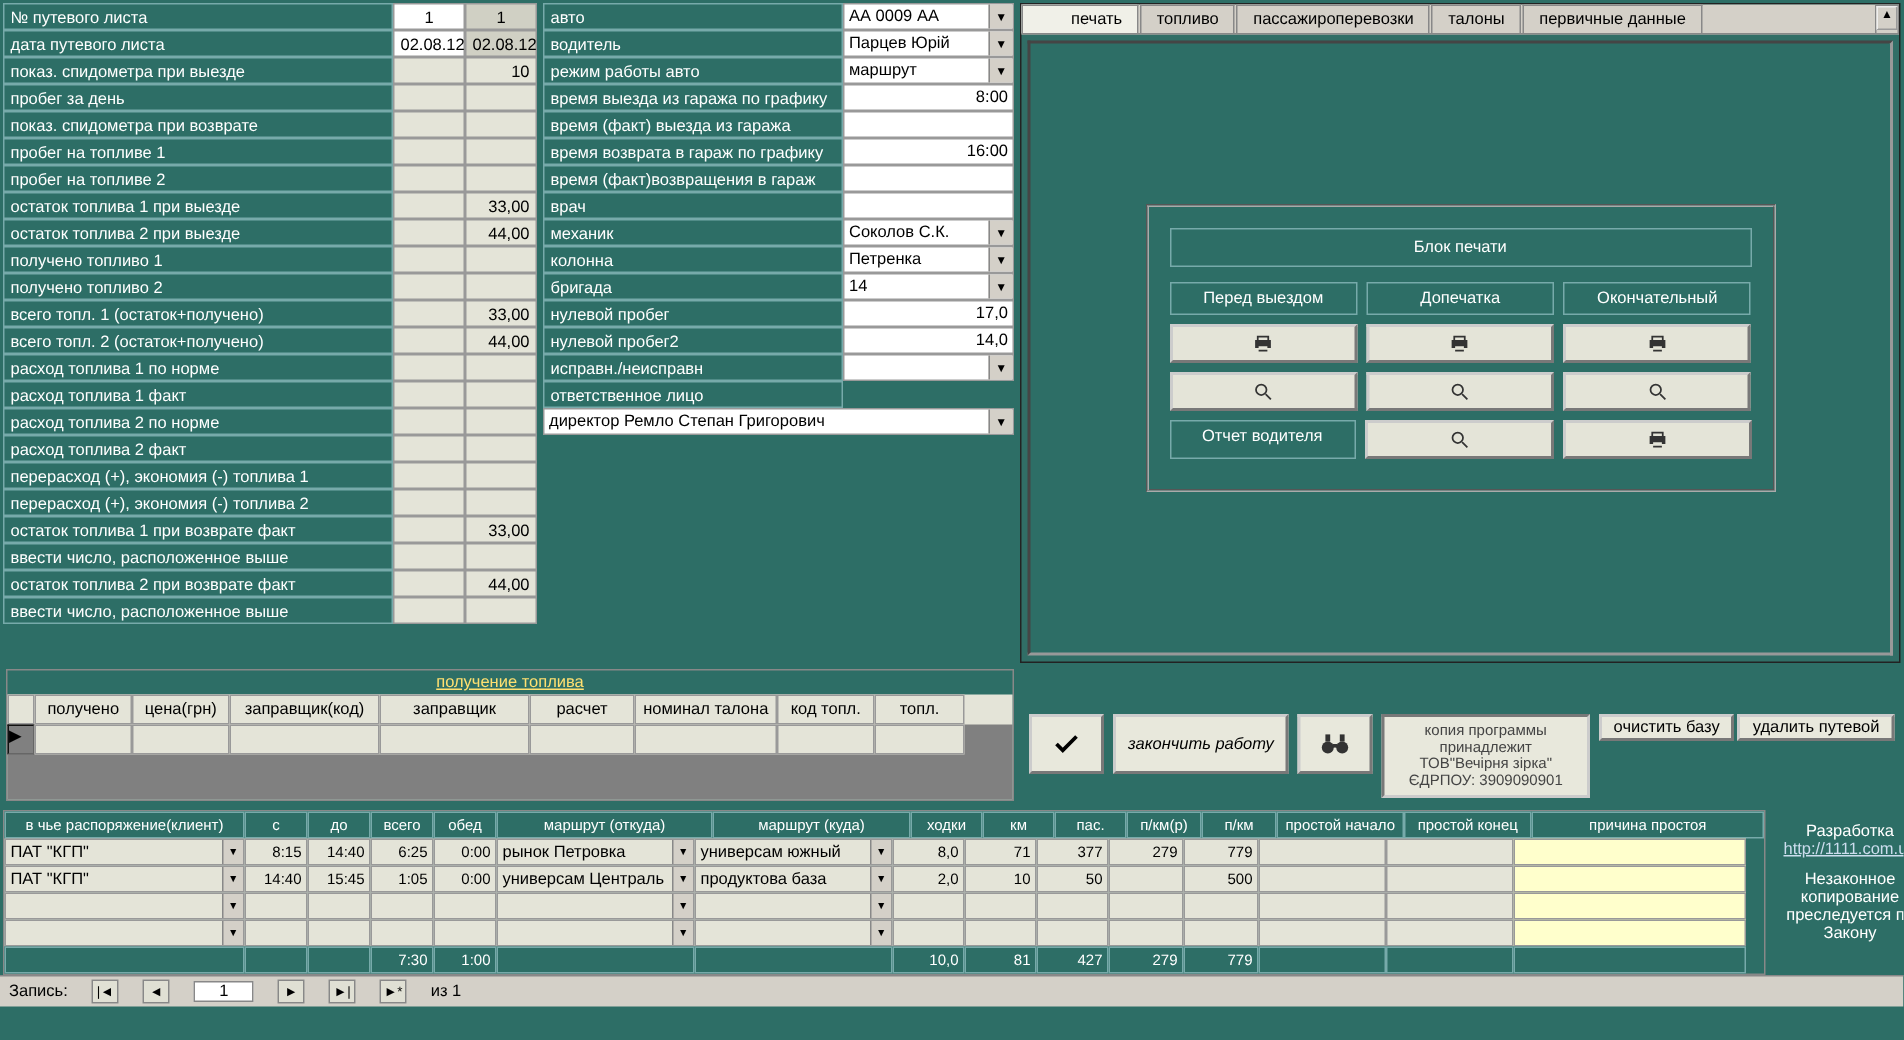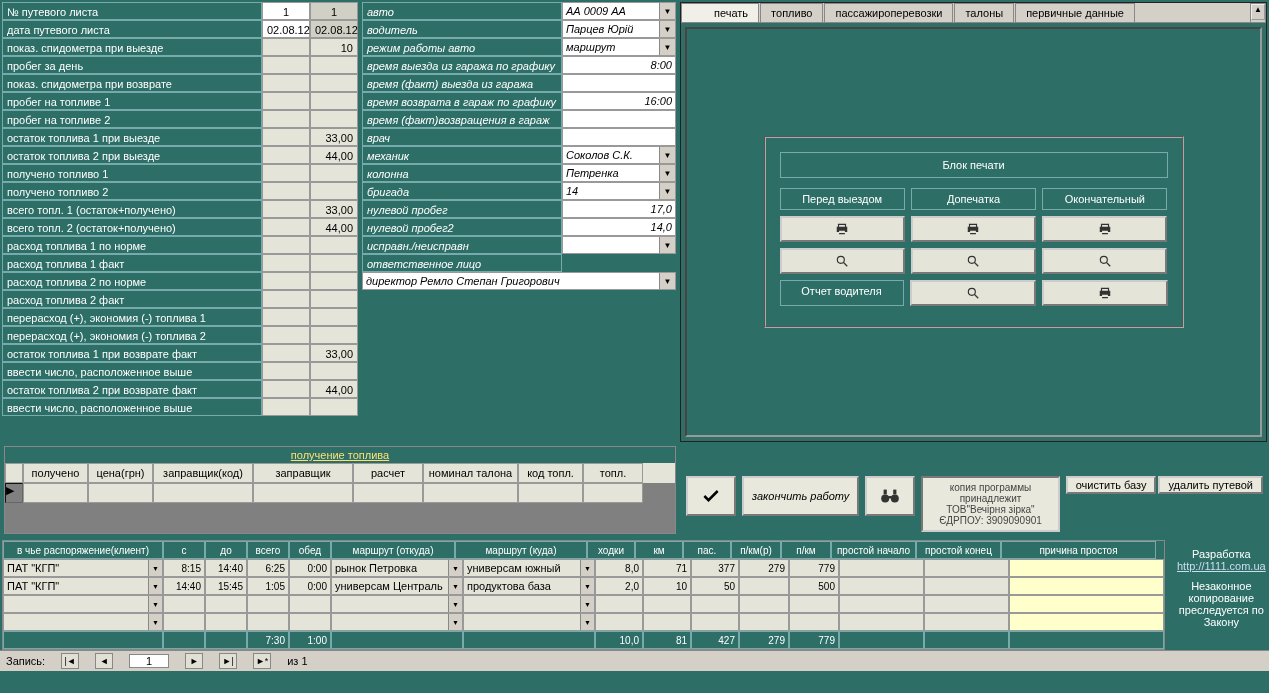--- a/index.html
+++ b/index.html
@@ -10,21 +10,21 @@
 .dropdown span { flex: 1; padding: 1px 3px; line-height: 14px; }
 .dropdown .arrow { width: 16px; background: #d4d0c8; border-left: 1px solid #888; display: flex; align-items: center; justify-content: center; font-size: 8px; }
 .num-field { background: #fff; border: 1px solid #999; height: 18px; text-align: right; padding: 1px 3px; line-height: 14px; }
 
 .top-row { display: flex; gap: 4px; padding: 2px; }
 .left-grid { width: 356px; }
 .left-grid .row { display: flex; }
 .left-grid .row .cell-label { flex: 1; }
 .left-grid .row .cell-value { width: 48px; }
 
-.mid-grid { width: 314px; font-style: italic; }
+.mid-grid { width: 314px; }
 .mid-grid .row { display: flex; }
 .mid-grid .row .cell-label { flex: 1; }
 .mid-grid .row .val { width: 114px; }
 
 .right-panel { flex: 1; border: 1px solid #222; background: #316e66; position: relative; }
 .tabs { display: flex; background: #d4d0c8; border-bottom: 1px solid #888; }
 .tab { padding: 3px 10px; background: #d4d0c8; border: 1px solid #888; border-bottom: none; margin-right: 1px; cursor: pointer; font-size: 11px; }
 .tab.active { background: #f0f0e8; padding-left: 32px; }
 .tab-body { padding: 20px; height: 410px; background: #2d6e66; border: 2px inset #999; margin: 4px; display: flex; align-items: center; justify-content: center; }
 .print-block { border: 2px groove #aaa; padding: 14px; width: 420px; }
@@ -421,21 +421,21 @@
 </div>
 
 <div style="display:flex; gap:4px; padding:4px 2px 0;">
   <div class="route-table" style="flex:1;">
     <div class="rrow" id="route-hdr">
         <div class="rcell rhdr" style="width:160px">в чье распоряжение(клиент)</div>
         <div class="rcell rhdr" style="width:42px">с</div>
         <div class="rcell rhdr" style="width:42px">до</div>
         <div class="rcell rhdr" style="width:42px">всего</div>
         <div class="rcell rhdr" style="width:42px">обед</div>
-        <div class="rcell rhdr" style="width:124px">маршрут (откуда)</div>
+        <div class="rcell rhdr" style="width:144px">маршрут (откуда)</div>
         <div class="rcell rhdr" style="width:132px">маршрут (куда)</div>
         <div class="rcell rhdr" style="width:48px">ходки</div>
         <div class="rcell rhdr" style="width:48px">км</div>
         <div class="rcell rhdr" style="width:48px">пас.</div>
         <div class="rcell rhdr" style="width:50px">п/км(р)</div>
         <div class="rcell rhdr" style="width:50px">п/км</div>
         <div class="rcell rhdr" style="width:85px">простой начало</div>
         <div class="rcell rhdr" style="width:85px">простой конец</div>
         <div class="rcell rhdr" style="width:155px">причина простоя</div>
       </div>

